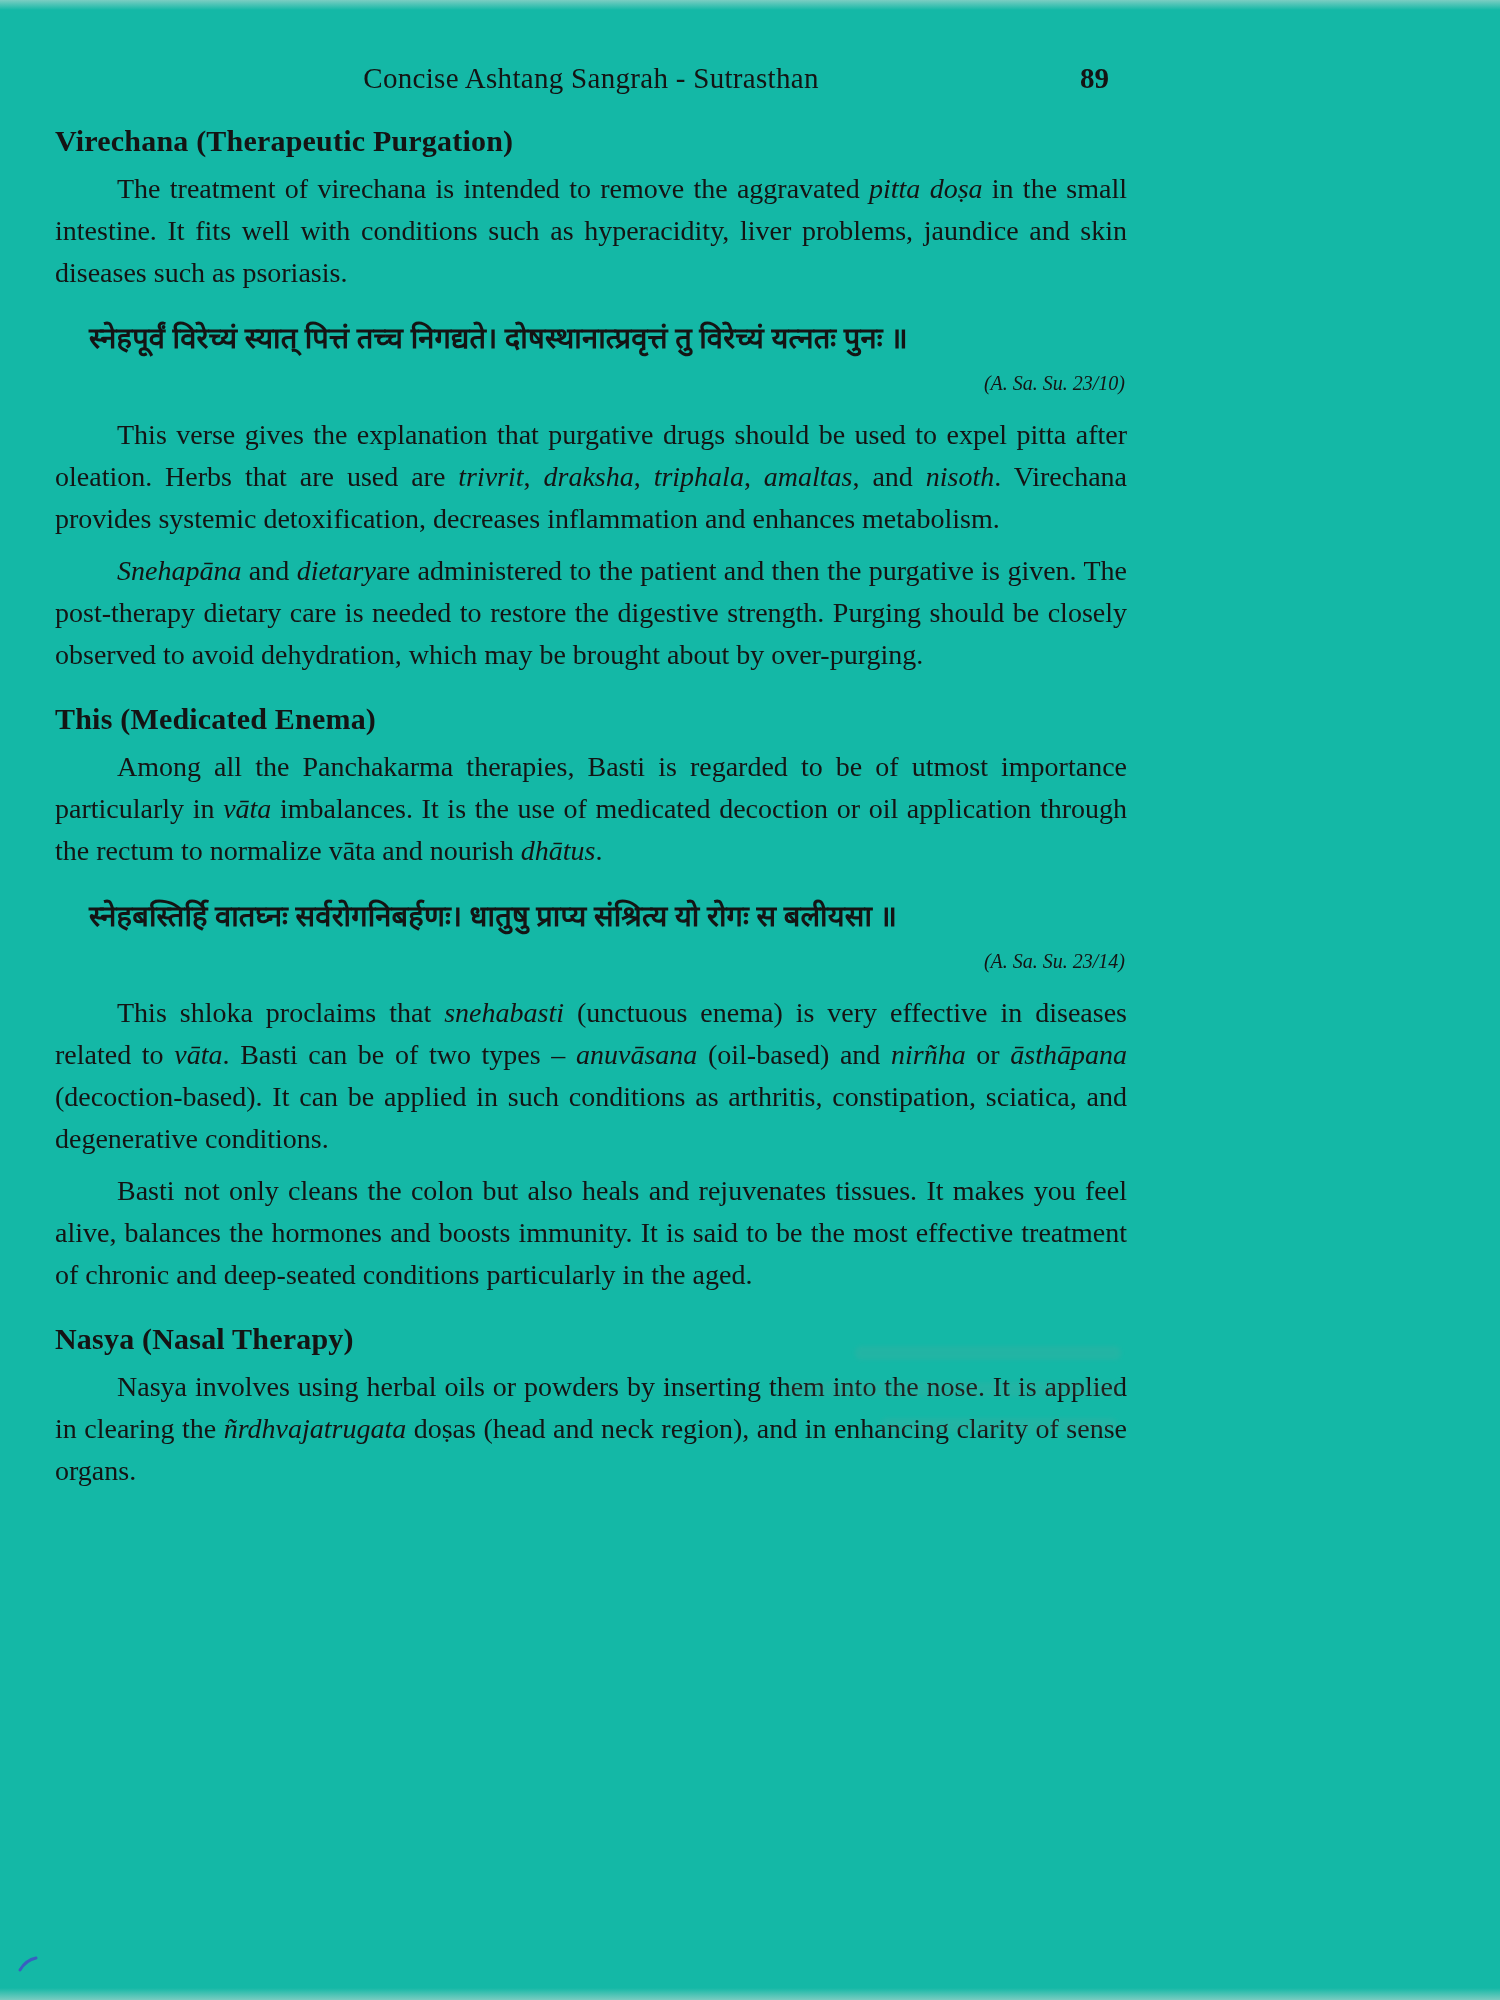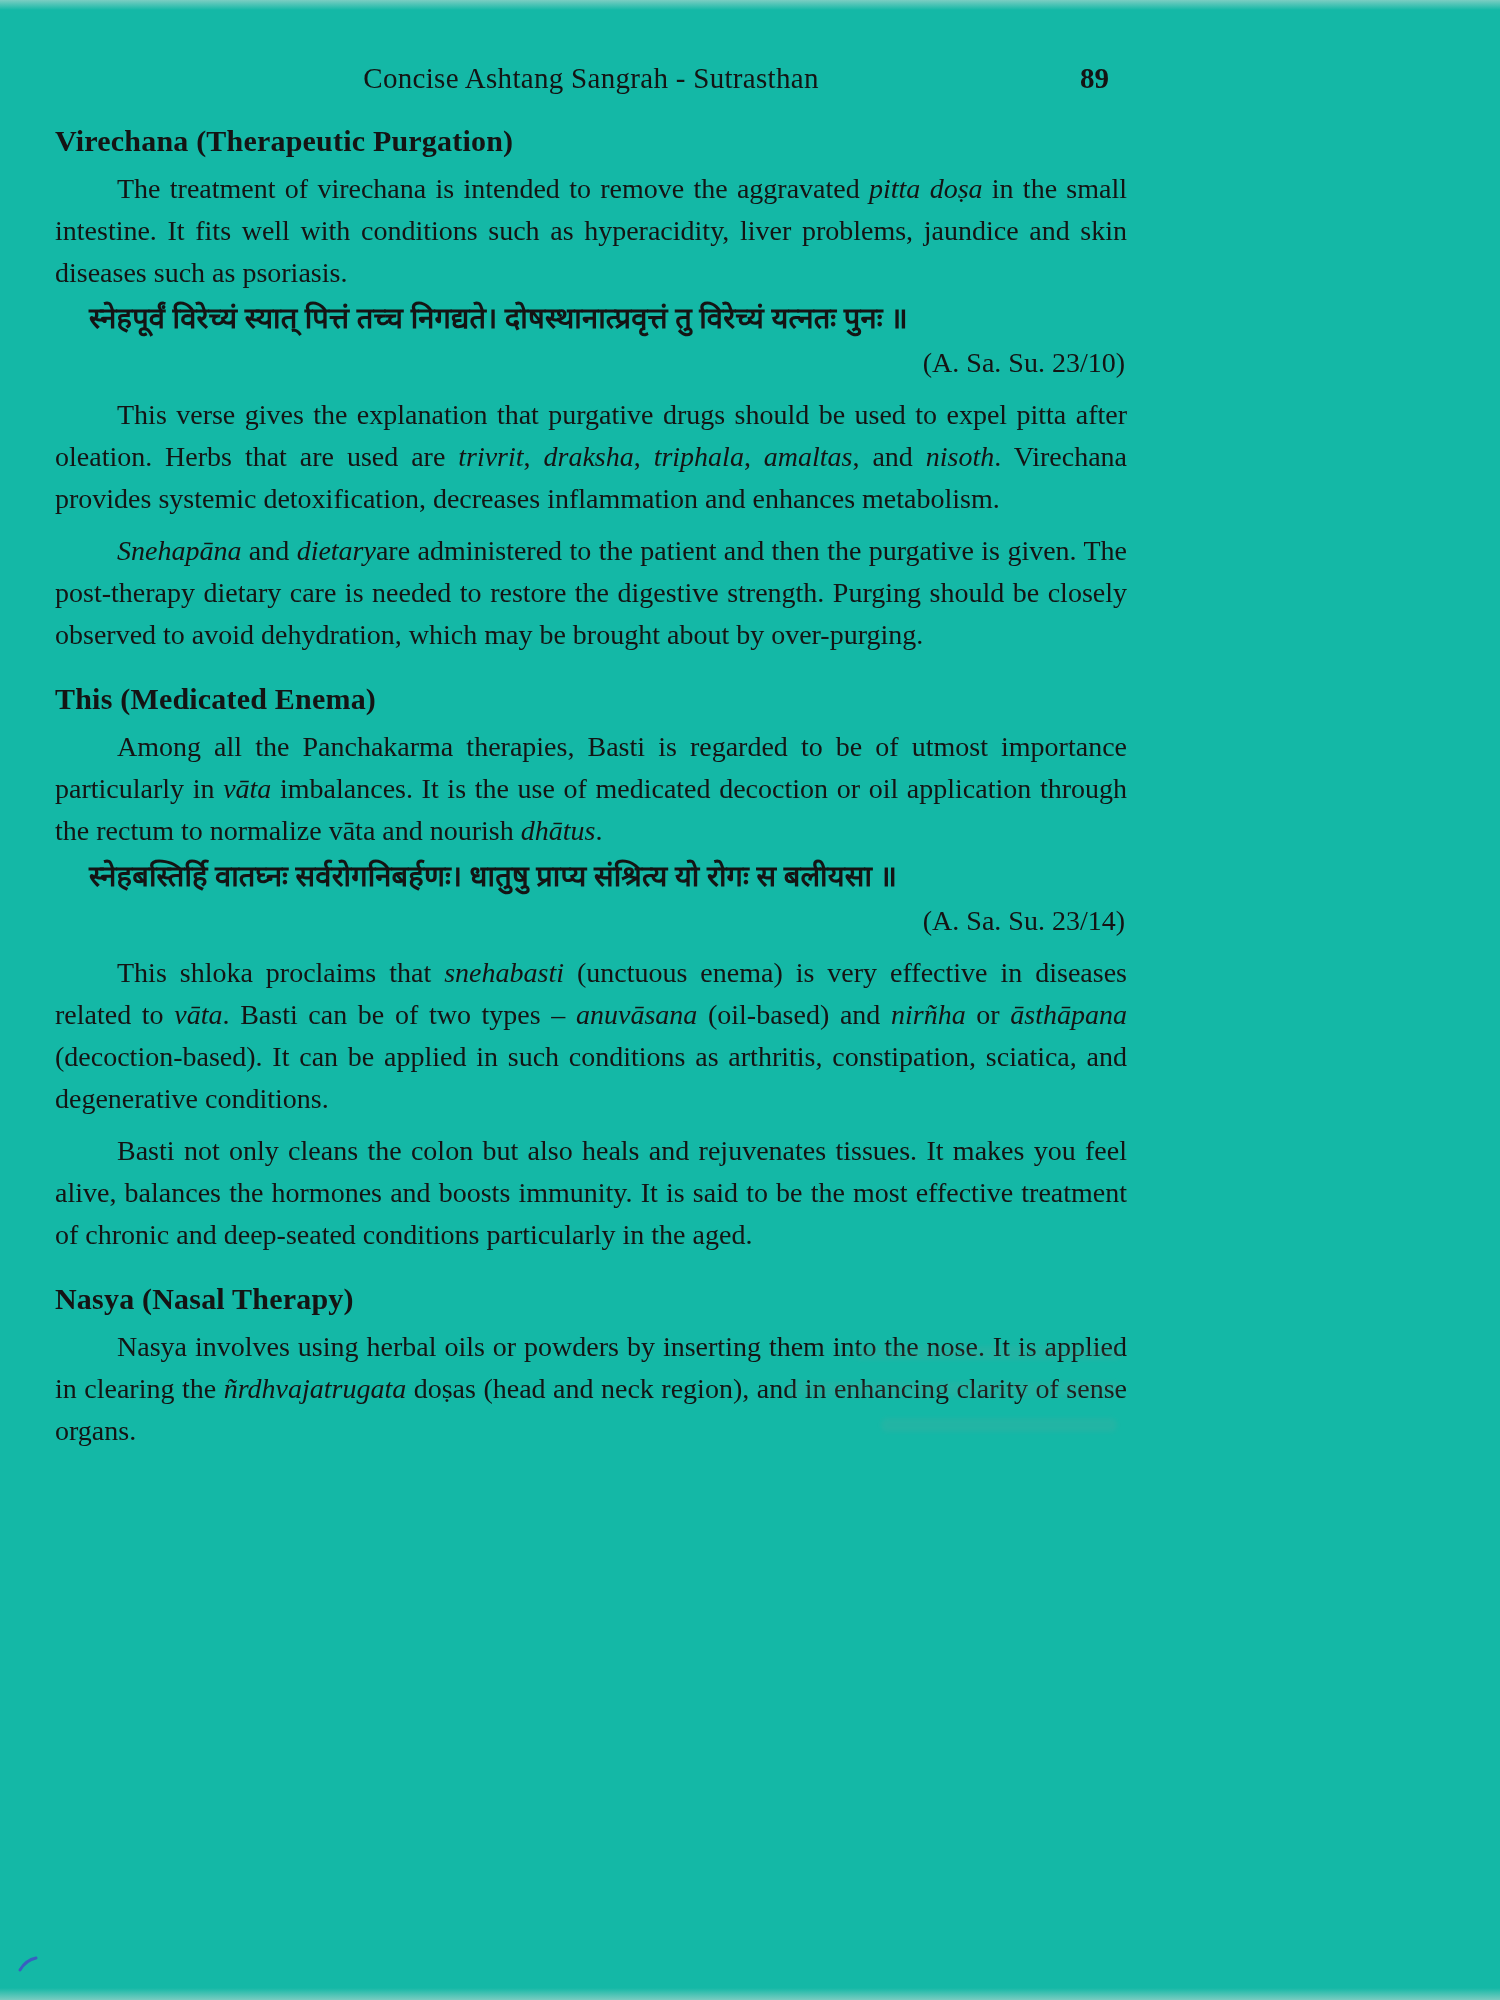--- a/index.html
+++ b/index.html
@@ -51,27 +51,28 @@
     font-size: 28px;
     line-height: 42px;
     text-align: justify;
     text-indent: 62px;
     margin-top: 10px;
   }
   .verse {
     font-weight: 700;
     font-size: 29px;
     line-height: 48px;
-    margin-top: 0;
+    margin-top: 20px;
     padding-left: 34px;
     letter-spacing: 0.2px;
     white-space: nowrap;
   }
   .verse-ref {
-    font-size: 28px;
+    font-style: italic;
+    font-size: 20px;
     line-height: 42px;
     text-align: right;
     padding-right: 2px;
   }
   .it { font-style: italic; }
   
   .bleed {
     position: absolute;
     left: 700px;
     top: 1330px;

